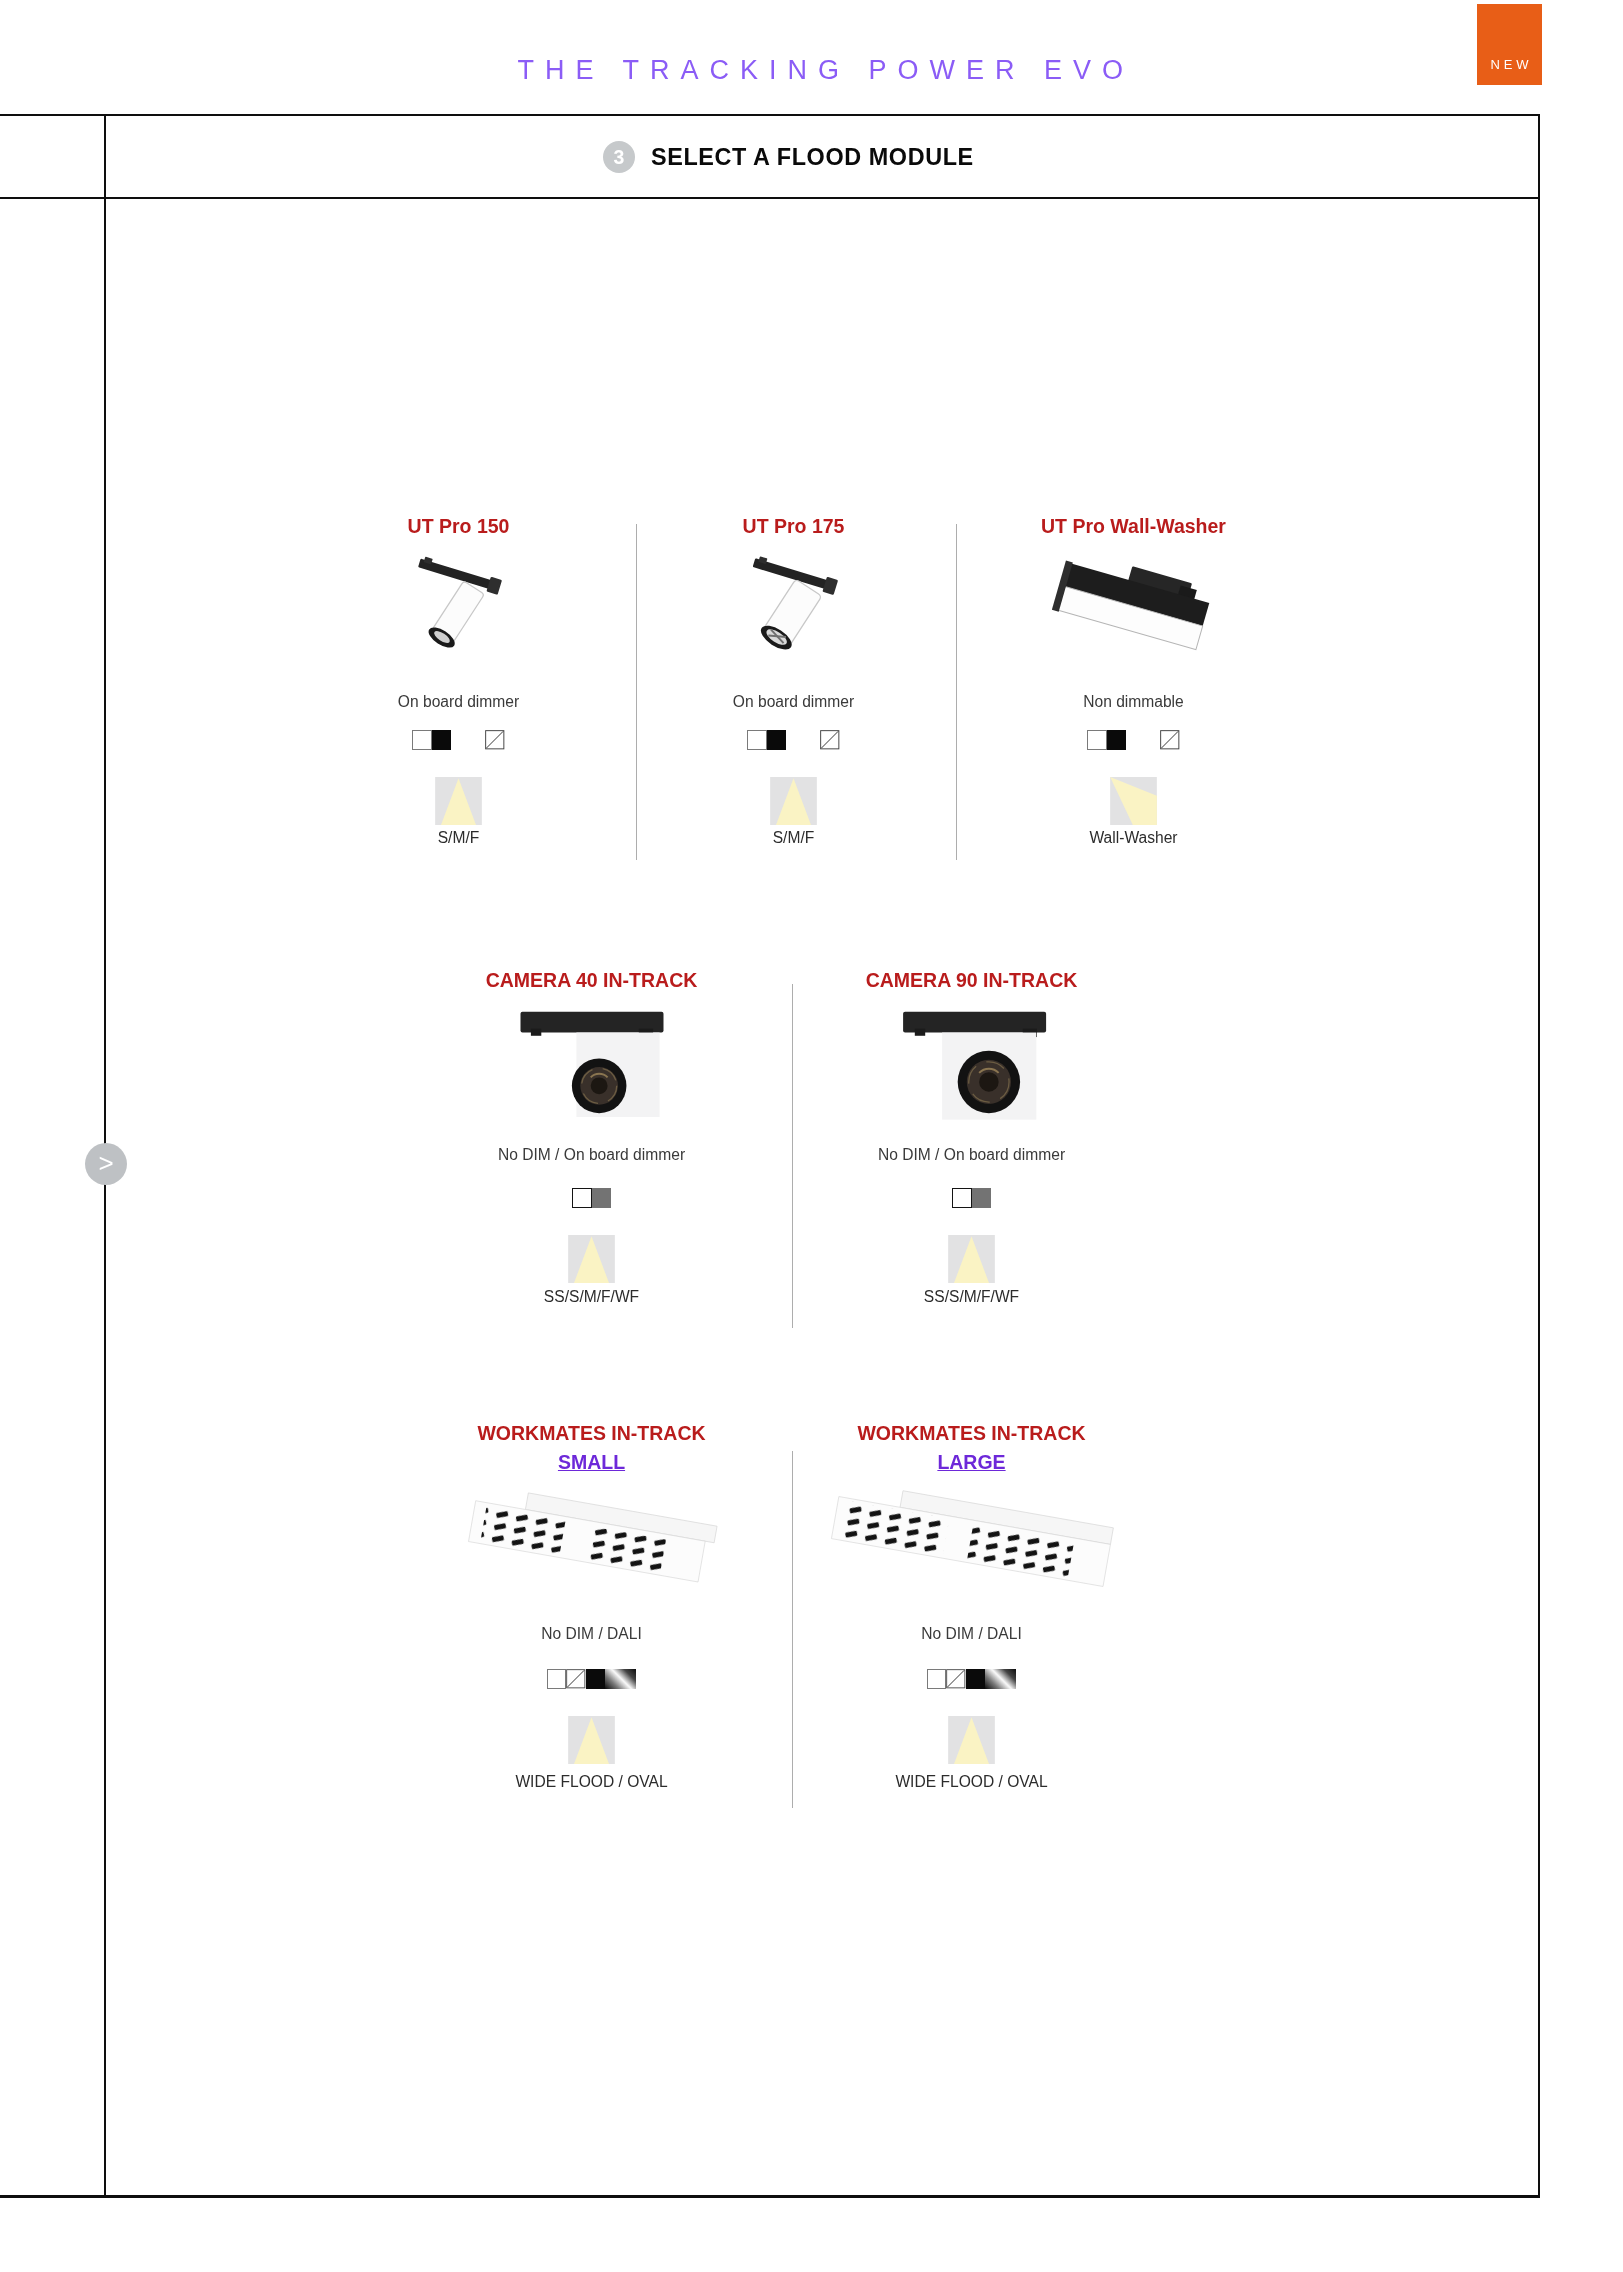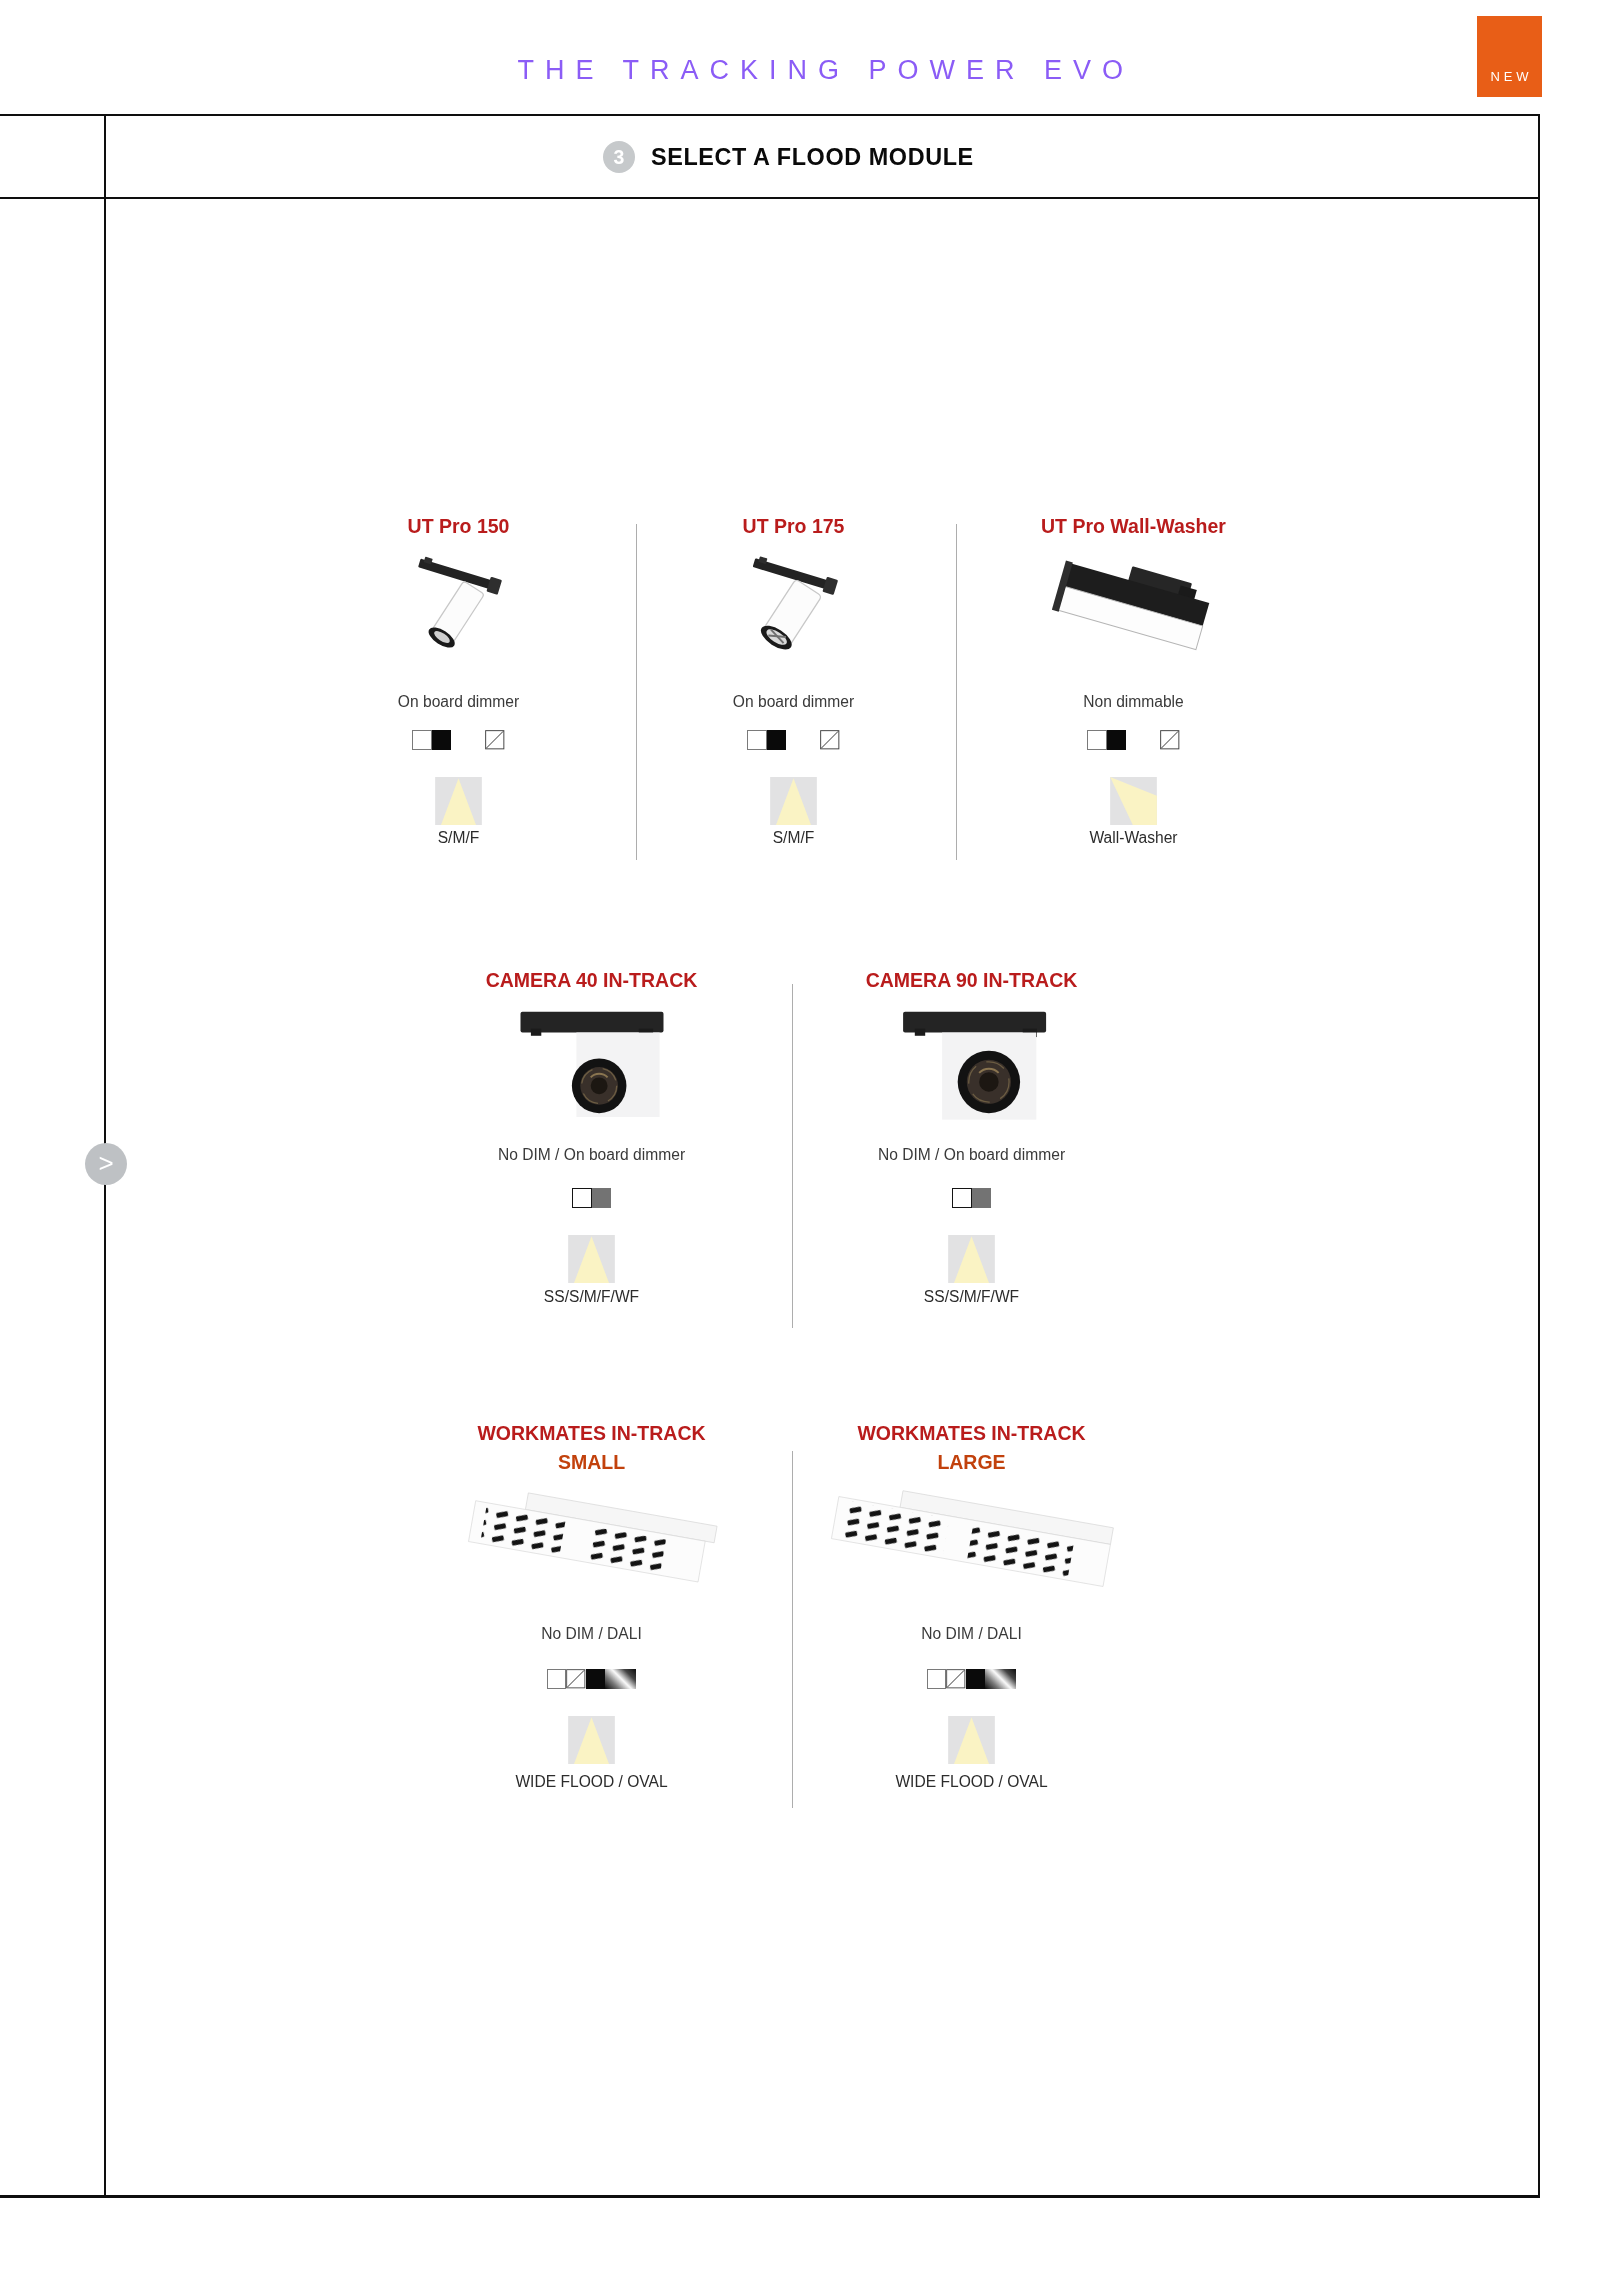--- a/index.html
+++ b/index.html
@@ -1,21 +1,21 @@
 <!DOCTYPE html>
 <html style="font-size:10.4px"><head>
 <meta charset="utf-8">
 <style>
   html,body{margin:0;padding:0;background:#ffffff;}
   body{width:1623px;height:2273px;position:relative;font-family:"Liberation Sans",sans-serif;overflow:hidden;}
 
   
   .title{position:absolute;top:55px;left:28.6px;right:0;text-align:center;
          font-size:27px;font-weight:500;color:#8b5cf6;letter-spacing:11px;}
-  .new-badge{position:absolute;left:1477px;top:16px;width:65px;height:81px;
+  .new-badge{position:absolute;left:1477px;top:4px;width:65px;height:81px;
              display:flex;align-items:flex-end;justify-content:center;}
   .new-badge span{color:#fff;font-size:13px;letter-spacing:3.9px;padding-bottom:13px;padding-left:3.9px;}
 
   .hline{position:absolute;left:0;height:1.9px;background:#0e0e0e;width:1540px;}
   .vline{position:absolute;width:1.9px;background:#0e0e0e;top:114px;height:2083px;}
   .step-circle{position:absolute;left:603px;top:141px;width:32px;height:32px;border-radius:50%;
                background:#C6C9CB;display:flex;align-items:center;justify-content:center;
                color:#fff;font-size:19.5px;font-weight:bold;}
   .step-label{position:absolute;left:651px;top:141px;height:32px;display:flex;align-items:center;
               font-size:23.4px;font-weight:bold;color:#0a0a0a;letter-spacing:0.6px;}
@@ -24,21 +24,21 @@
   .nav-arrow{position:absolute;left:85px;top:1143px;width:42px;height:42px;border-radius:50%;
              background:#BEC1C4;display:flex;align-items:center;justify-content:center;
              color:#fff;font-size:26px;line-height:1;padding-bottom:2.6px;box-sizing:border-box;cursor:pointer;}
 
   
   .divider{position:absolute;width:1.3px;background:#ADADAD;}
 
   
   .card{position:absolute;width:299px;}
   .pname{position:absolute;top:0;left:0;right:0;text-align:center;font-size:19.5px;font-weight:bold;color:#b91c1c;line-height:23.4px;}
-  .pname2{position:absolute;top:28.6px;left:0;right:0;text-align:center;font-size:19.5px;font-weight:bold;color:#c2410c;line-height:23.4px;}
+  .pname2{position:absolute;top:28.6px;left:0;right:0;text-align:center;font-size:19.5px;font-weight:bold;color:#6d28d9;line-height:23.4px;text-decoration:underline;}
   .pimg{position:absolute;left:0;right:0;display:flex;justify-content:center;align-items:center;}
   .row1 .pimg{top:36px;height:107px;}
   .row2 .pimg{top:38px;height:117px;}
   .row3 .pimg{top:62px;height:130px;}
   .pdim{position:absolute;left:0;right:0;text-align:center;font-size:15.6px;color:#3a3a3a;line-height:18px;}
   .row1 .pdim{top:178px;}
   .row2 .pdim{top:177px;}
   .row3 .pdim{top:203px;}
   .pswatches{position:absolute;left:0;right:0;display:flex;justify-content:center;align-items:center;gap:34px;}
   .row1 .pswatches{top:215px;}

